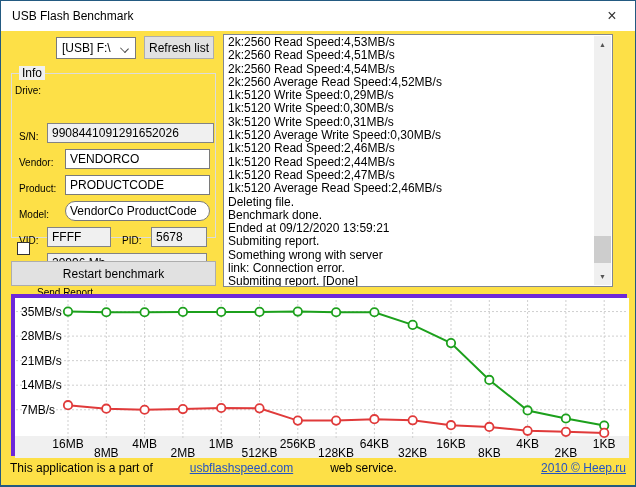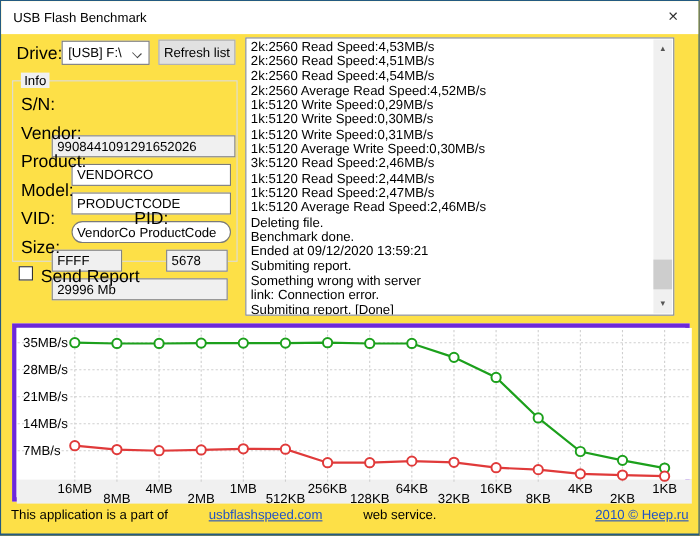--- a/index.html
+++ b/index.html
@@ -18,21 +18,21 @@
     background:#ffffff; display:flex; align-items:center;
   }
   .title-text { padding-left:11px; font-size:12px; color:#000; }
   .close-btn {
     margin-left:auto; width:46px; height:30px; display:flex;
     align-items:center; justify-content:center; font-size:16px; color:#333;
     cursor:default;
   }
 
   
-  .lbl { position:absolute; font-size:16px; color:#000; white-space:nowrap; }
+  .lbl { position:absolute; font-size:10px; color:#000; white-space:nowrap;margin-top:44px; }
 
   .combo {
     position:absolute; left:55px; top:36px; width:80px; height:22px;
     background:#fff; border:1px solid #7a7a7a; display:flex; align-items:center;
     padding-left:5px; font-size:12px;
   }
   .combo .chev {
     position:absolute; right:7px; top:7px; width:7px; height:7px;
     border-right:1.5px solid #444; border-bottom:1.5px solid #444;
     transform:rotate(45deg) scale(1,.8); transform-origin:center;
@@ -127,32 +127,33 @@
   <input class="tb" style="left: 64px; top: 160px; width: 145px; border-radius: 10px;" value="VendorCo ProductCode">
   <span class="lbl" style="left:18px; top:190px;">VID:</span>
   <input class="tb ro" style="left: 46px; top: 186px; width: 64px;" readonly="" value="FFFF">
   <span class="lbl" style="left:121px; top:190px;">PID:</span>
   <input class="tb ro" style="left: 150px; top: 186px; width: 56px;" readonly="" value="5678">
   <span class="lbl" style="left:18px; top:216px;">Size:</span>
   <input class="tb ro" style="left: 46px; top: 212px; width: 160px;" readonly="" value="29996 Mb">
 
   <span class="checkbox"></span>
   <span class="lbl" style="left:36px; top:242px;">Send Report</span>
+  <div class="btn btn-restart">Restart benchmark</div>
 
   <div class="logbox">
     <div class="log-lines">
         <div>2k:2560 Read Speed:4,53MB/s</div>
         <div>2k:2560 Read Speed:4,51MB/s</div>
         <div>2k:2560 Read Speed:4,54MB/s</div>
         <div>2k:2560 Average Read Speed:4,52MB/s</div>
         <div>1k:5120 Write Speed:0,29MB/s</div>
         <div>1k:5120 Write Speed:0,30MB/s</div>
-        <div>1k:5120 Write Speed:0,31MB/s</div>
+        <div>3k:5120 Write Speed:0,31MB/s</div>
         <div>1k:5120 Average Write Speed:0,30MB/s</div>
-        <div>3k:5120 Read Speed:2,46MB/s</div>
+        <div>1k:5120 Read Speed:2,46MB/s</div>
         <div>1k:5120 Read Speed:2,44MB/s</div>
         <div>1k:5120 Read Speed:2,47MB/s</div>
         <div>1k:5120 Average Read Speed:2,46MB/s</div>
         <div>Deleting file.</div>
         <div>Benchmark done.</div>
         <div>Ended at 09/12/2020 13:59:21</div>
         <div>Submiting report.</div>
         <div>Something wrong with server</div>
         <div>link: Connection error.</div>
         <div>Submiting report. [Done]</div>

